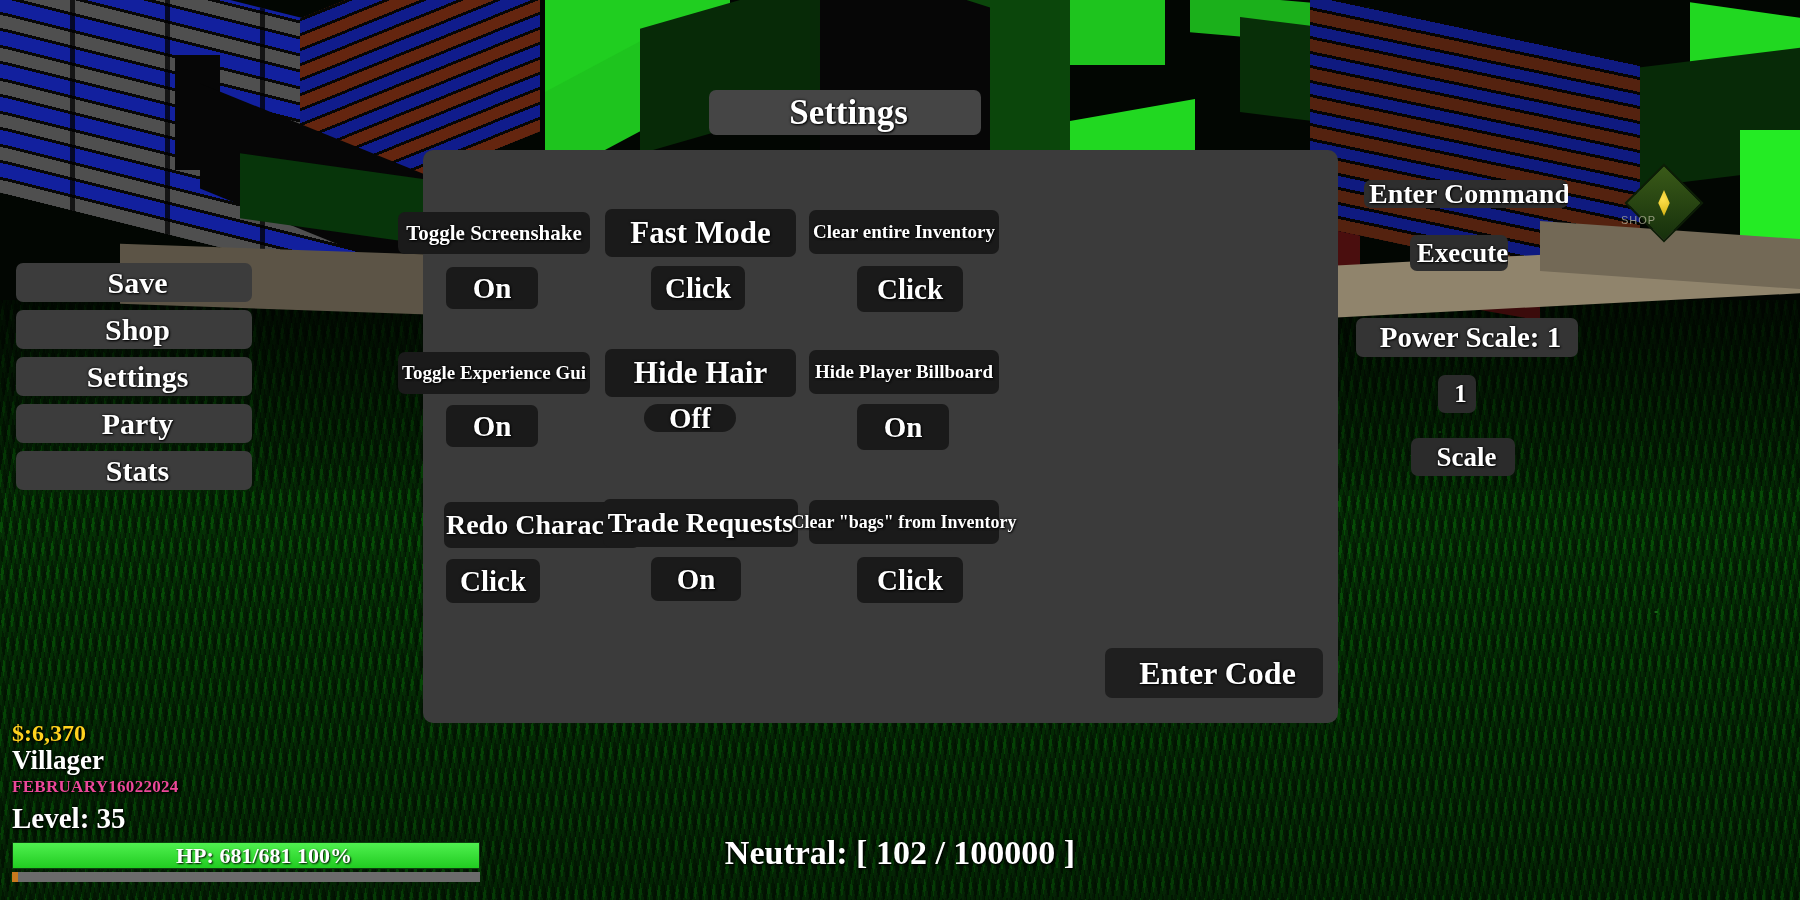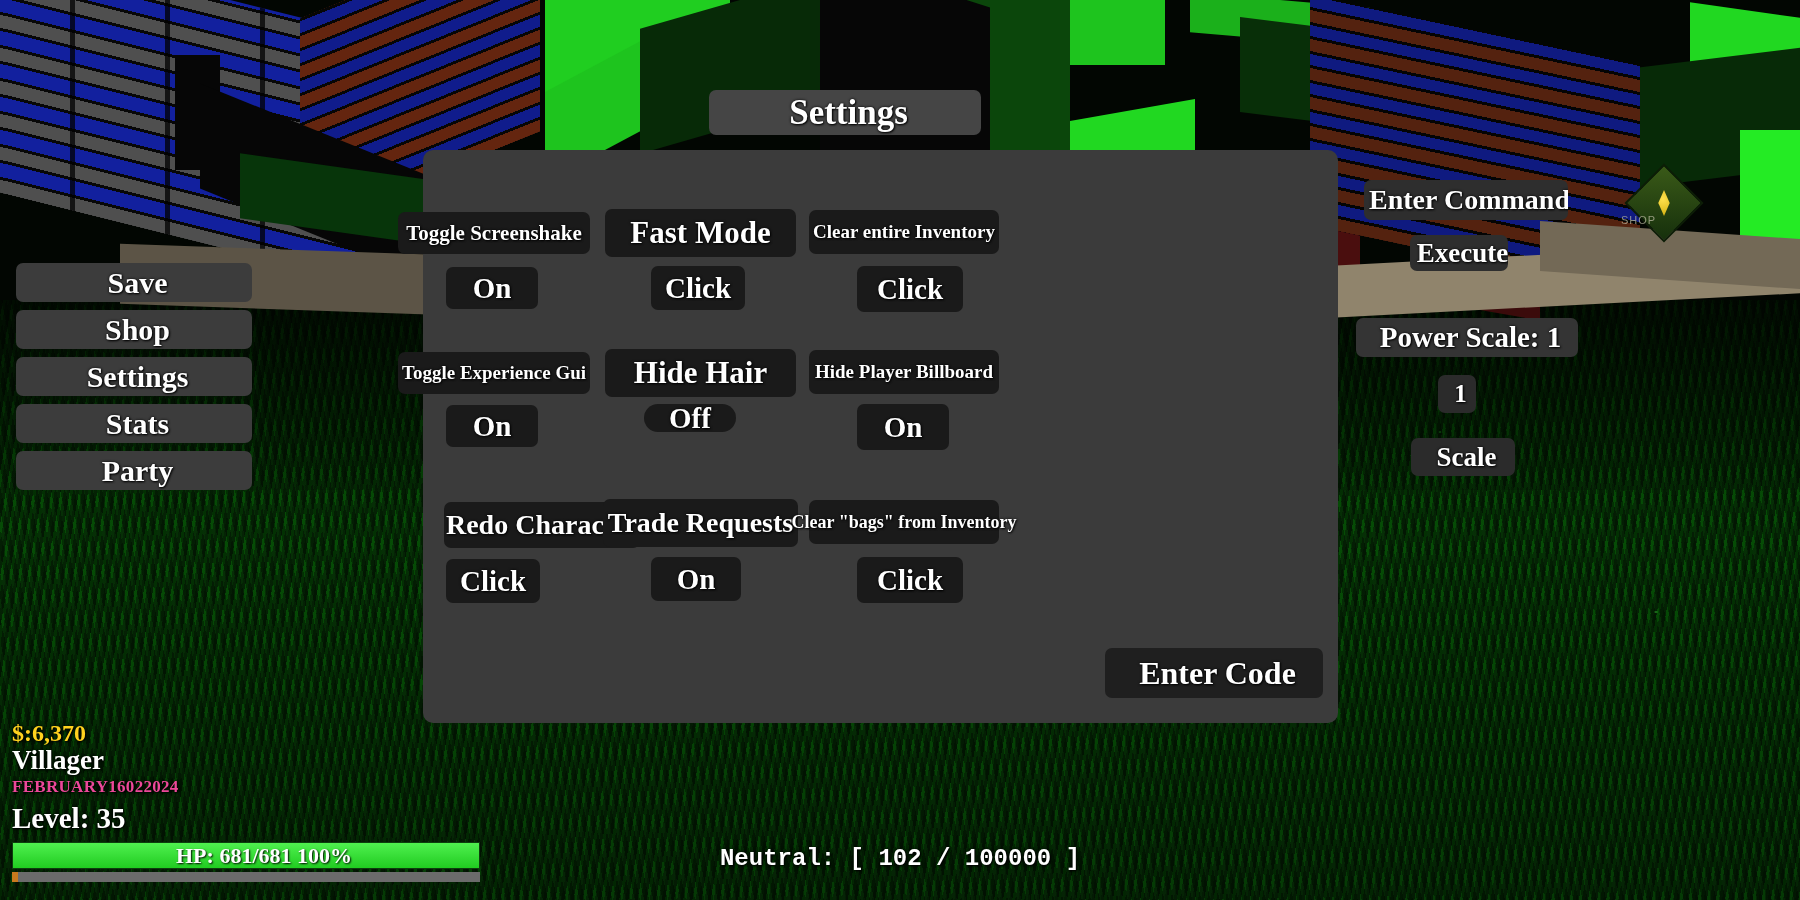--- a/index.html
+++ b/index.html
@@ -159,21 +159,21 @@
     white-space:nowrap; cursor:pointer; user-select:none;
   }
 
   #enter-code-button {
     position:absolute; left:1105px; top:648px;
     width:218px; height:50px; font-size:32px; background:#1f1f1f;
   }
 
   
   #enter-command-button {
-    position:absolute; left:1364px; top:180px; width:204px; height:40px;
+    position:absolute; left:1364px; top:180px; width:204px; height:28px;
     font-size:28px; background:#2e2e2e;
   }
   #execute-button {
     position:absolute; left:1410px; top:235px; width:98px; height:36px;
     font-size:27px; background:#2e2e2e;
   }
   #power-scale-label {
     position:absolute; left:1356px; top:318px; width:222px; height:39px;
     font-size:29px; background:#343434;
   }
@@ -215,21 +215,21 @@
   }
   #hp-under {
     margin-top:3px; width:468px; height:10px;
     background:#6b6b6b; border-left:6px solid #c8791e;
   }
 
   
   #neutral-status {
     position:absolute; left:0; right:0; bottom:28px;
     text-align:center; color:#ffffff;
-    font-family:Liberation Mono, monospace; font-weight:700; font-size:24px;
+    font-family:Liberation Serif, serif; font-weight:700; font-size:34px;
     text-shadow:1px 1px 2px #000, 0 0 5px rgba(0,0,0,.95);
   }
 </style>
 </head>
 <body>
 
 <div id="stage">
 
   <div class="world">
     <div class="sky"></div>
@@ -269,22 +269,22 @@
     <div class="shopmark">
         <i></i>
       </div>
     <div class="shoplabel">SHOP</div>
   </div>
 
   <div id="left-menu">
     <div class="gbtn">Save</div>
     <div class="gbtn">Shop</div>
     <div class="gbtn">Settings</div>
+    <div class="gbtn">Party</div>
     <div class="gbtn">Stats</div>
-    <div class="gbtn">Party</div>
   </div>
 
   <div class="gbtn" id="settings-title">Settings</div>
 
   <div id="settings-panel">
 
     <div class="row" style="top:62px;">
       <div class="cell" style="left:-25px; top:0; width:290px; height:110px;">
         <div class="label" style="left:0; top:0; width:192px; height:42px; font-size:21px;">Toggle Screenshake</div>
         <div class="value" style="left:48px; top:55px; width:92px; height:42px;">On</div>

